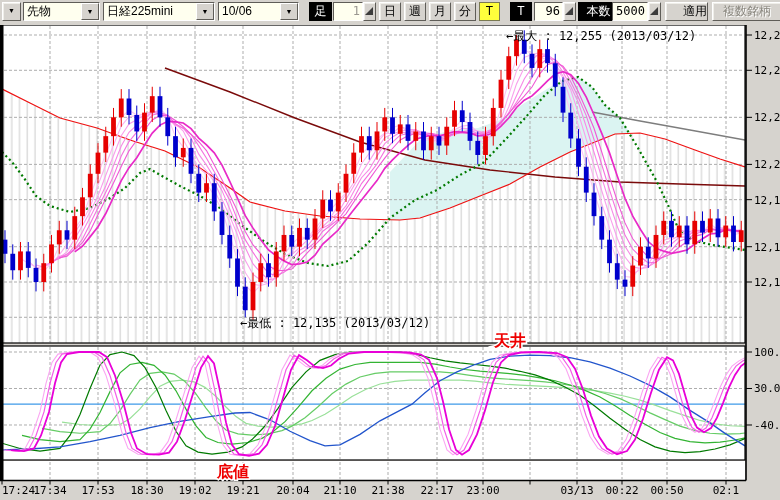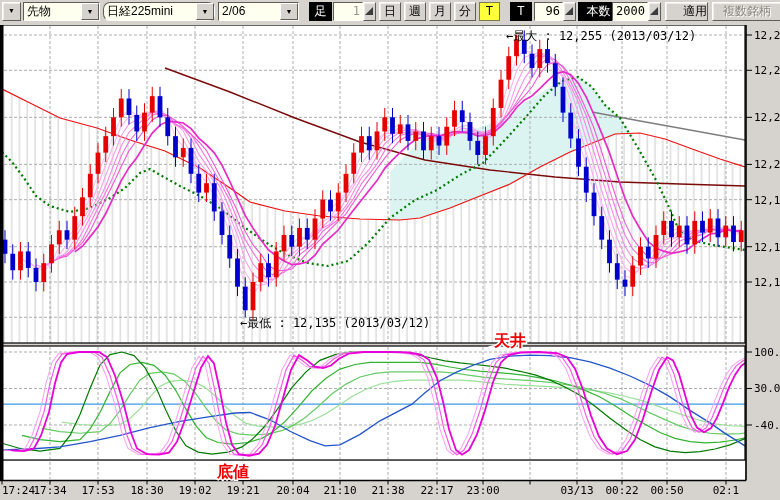--- a/index.html
+++ b/index.html
@@ -31,26 +31,26 @@
 
 <div id="app">
   <div id="toolbar">
     <div class="tb raised" style="left:2px;width:19px;font-size:7px;">
       <span>▼</span>
     </div>
     <div class="tb sunken combo" style="left:23px;width:77px;">
       <span class="val">先物</span>
       <span class="arr">▼</span>
     </div>
-    <div class="tb sunken combo" style="left:103px;width:112px;border-radius:7px;">
+    <div class="tb sunken combo" style="left:103px;width:112px;">
       <span class="val">日経225mini</span>
       <span class="arr">▼</span>
     </div>
     <div class="tb sunken combo" style="left:218px;width:81px;">
-      <span class="val">2/06</span>
+      <span class="val">10/06</span>
       <span class="arr">▼</span>
     </div>
     <div class="tb blacklbl" style="left:309px;width:23px;">足</div>
     <div class="tb sunken spin" style="left:333px;width:30px;">
       <span class="num" style="color:#9a978f;">1</span>
     </div>
     <div class="tb raised" style="left:363px;width:13px;">
         <span class="tri" style="display:block;"></span>
       </div>
     <div class="tb raised" style="left:379px;width:22px;">日</div>
@@ -60,21 +60,21 @@
     <div class="tb yellow" style="left:479px;width:21px;">T</div>
     <div class="tb blacklbl" style="left:510px;width:22px;">T</div>
     <div class="tb sunken spin" style="left:534px;width:29px;">
       <span class="num">96</span>
     </div>
     <div class="tb raised" style="left:563px;width:13px;">
         <span class="tri" style="display:block;"></span>
       </div>
     <div class="tb blacklbl" style="left:578px;width:41px;">本数</div>
     <div class="tb sunken spin" style="left:612px;width:36px;">
-      <span class="num">2000</span>
+      <span class="num">5000</span>
     </div>
     <div class="tb raised" style="left:648px;width:13px;">
         <span class="tri" style="display:block;"></span>
       </div>
     <div class="tb raised" style="left:665px;width:43px;text-align:right;">適用</div>
     <div class="tb raised disabled" style="left:712px;width:70px;">複数銘柄</div>
   </div>
 
   <div id="chartwrap"><svg width="780" height="475" viewBox="0 25 780 475" xmlns="http://www.w3.org/2000/svg">
 <defs>

